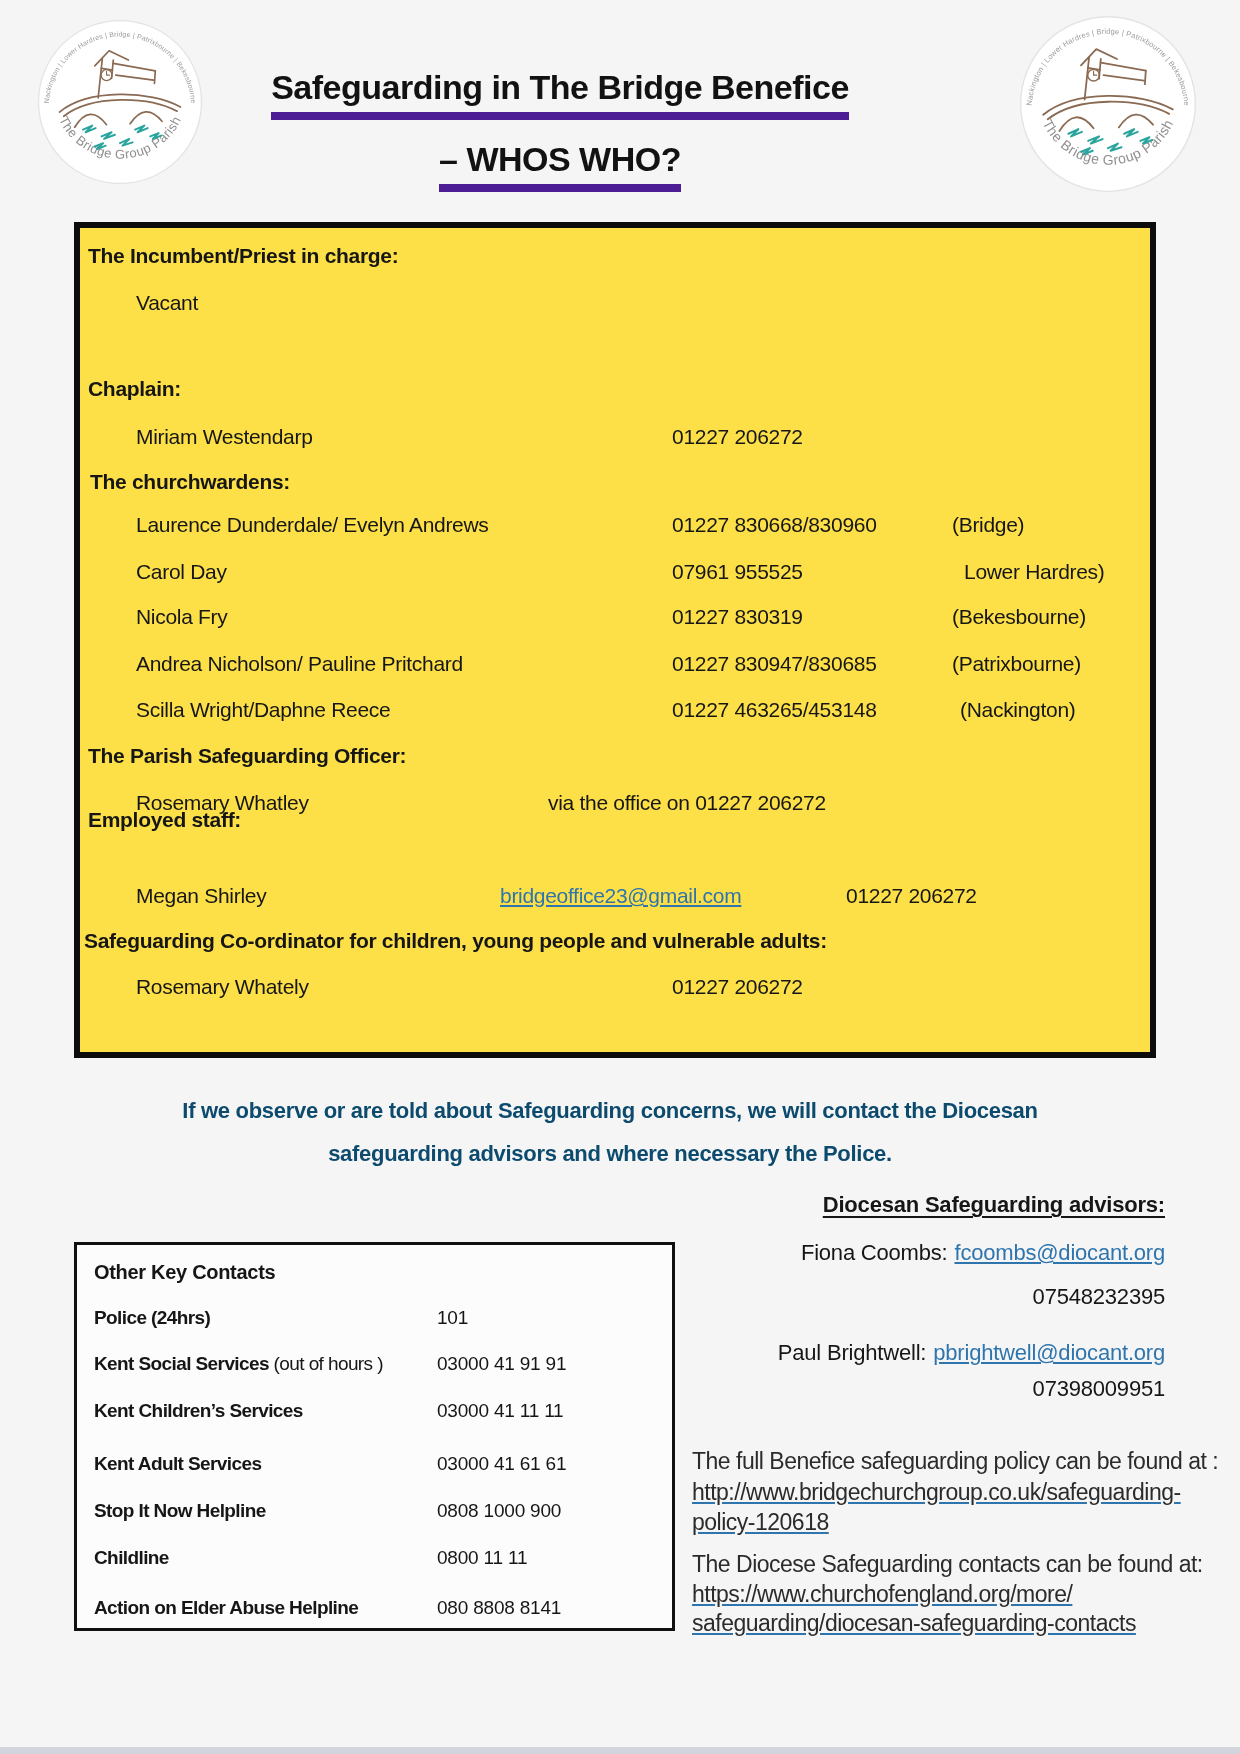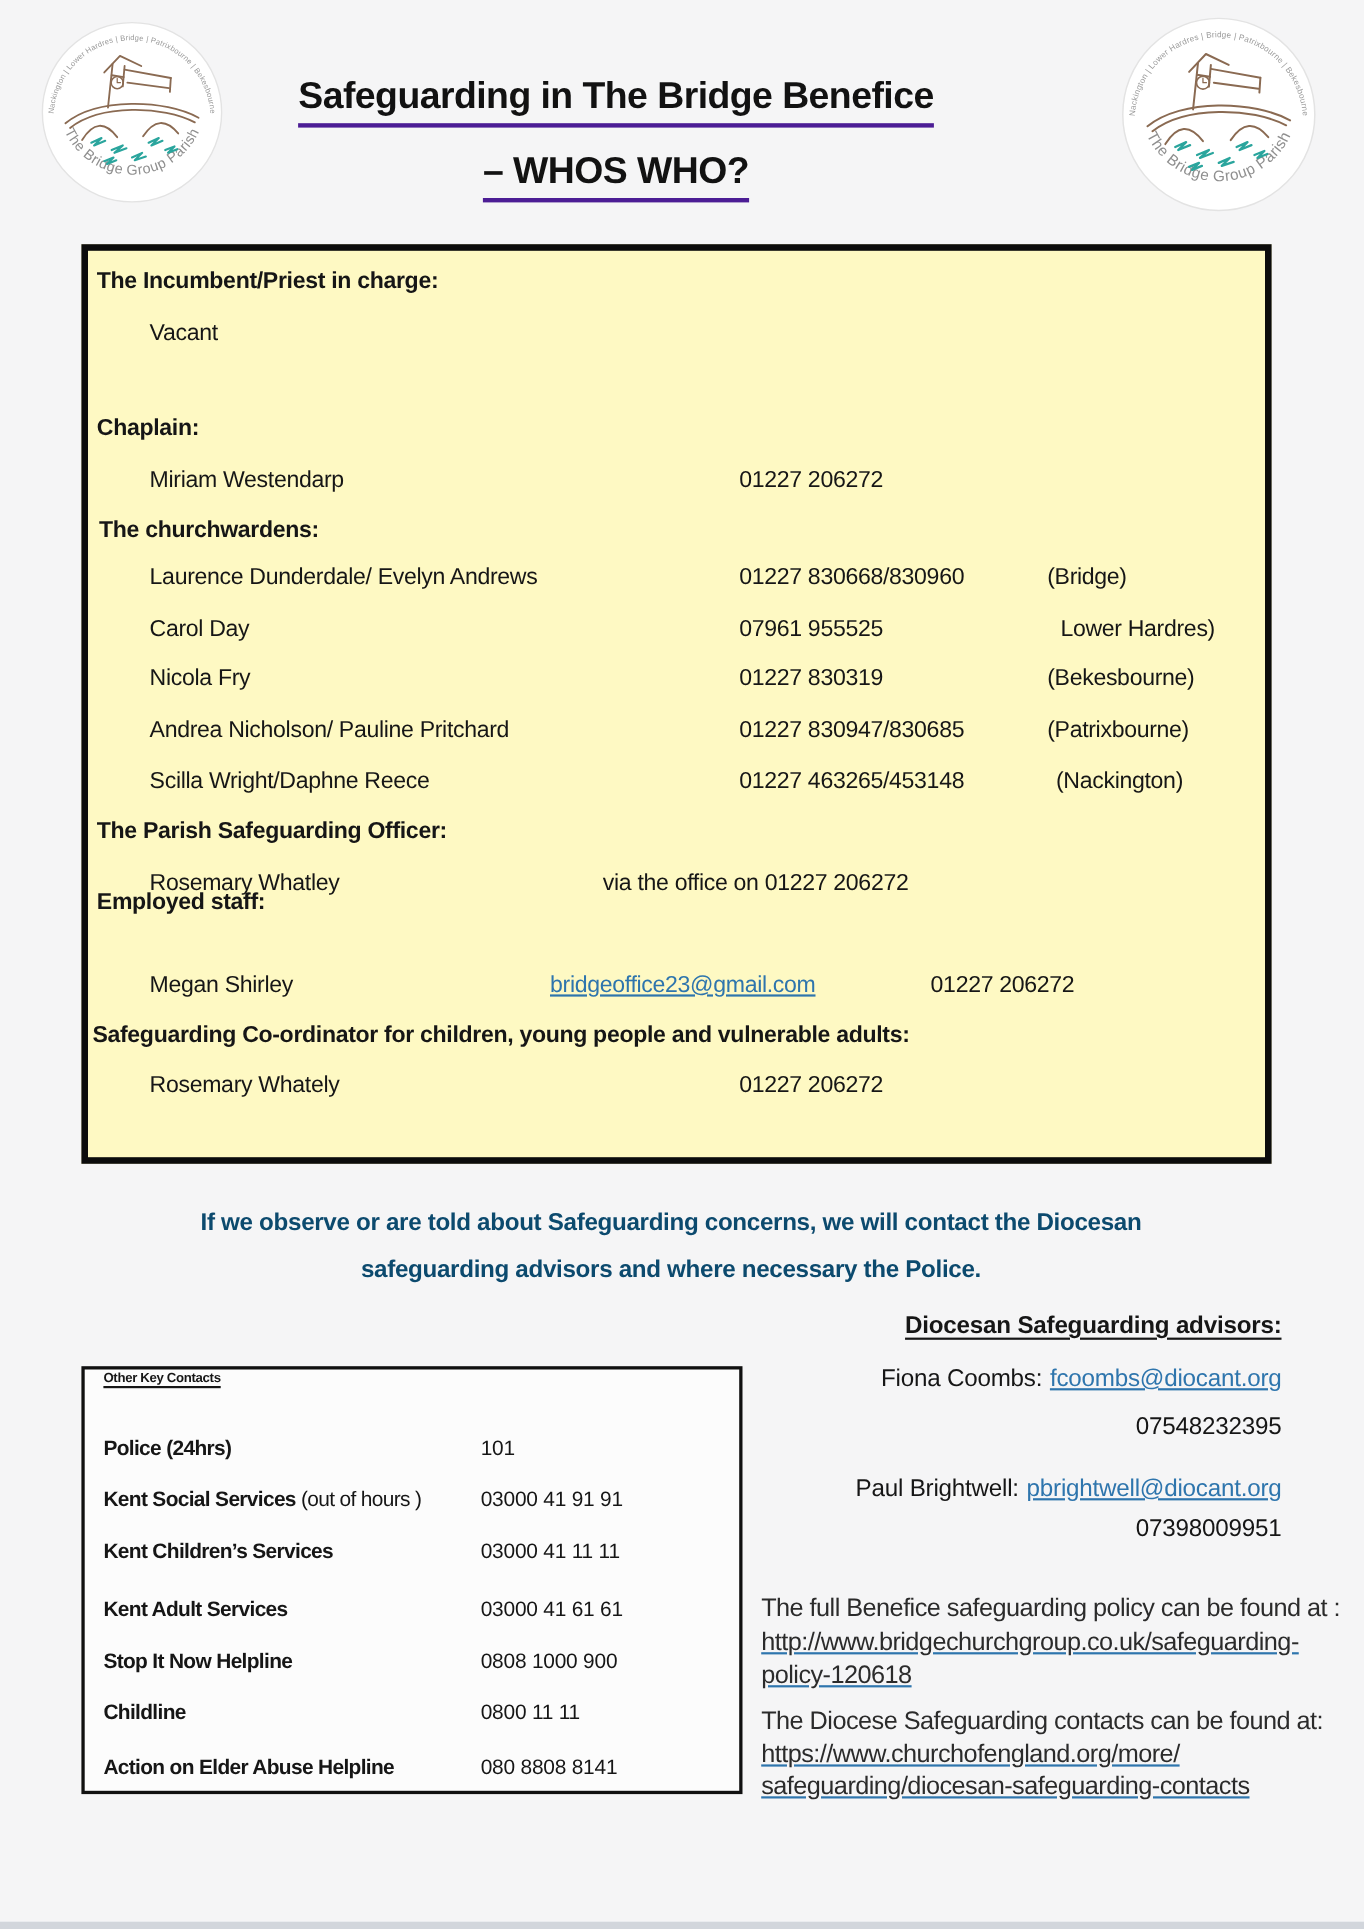--- a/index.html
+++ b/index.html
@@ -8,27 +8,27 @@
     background:#f5f5f6;color:#161616;
     font-family:"Liberation Sans","DejaVu Sans",sans-serif;
   }
   .abs{position:absolute;}
   
   #logo-left{left:36px;top:18px;width:168px;height:168px;}
   #logo-right{left:1018px;top:14px;width:180px;height:180px;}
   #title-wrap{left:150px;top:68px;width:820px;text-align:center;}
   .title-line{
     display:inline-block;font-size:34px;font-weight:bold;letter-spacing:-0.5px;
-    border-bottom:4px solid #4c1d95;padding-bottom:5px;white-space:nowrap;color:#121212;
+    border-bottom:8px solid #4c1d95;padding-bottom:5px;white-space:nowrap;color:#121212;
   }
   .t2{margin-top:20px;}
   
   #dir-box{
     left:74px;top:222px;width:1082px;height:836px;box-sizing:border-box;
-    border:6px solid #0c0c0c;background:#fef9c3;position:absolute;
+    border:6px solid #0c0c0c;background:#fde047;position:absolute;
   }
   .box-line{position:absolute;left:0;width:100%;height:30px;font-size:21px;letter-spacing:-0.3px;white-space:nowrap;}
   .bh{position:absolute;left:8px;font-weight:bold;}
   .c-name{position:absolute;left:56px;}
   .c-phone{position:absolute;left:592px;}
   .c-parish{position:absolute;left:872px;}
   .c-via{position:absolute;left:468px;}
   .c-mail{position:absolute;left:420px;}
   .c-mphone{position:absolute;left:766px;}
   
@@ -38,22 +38,22 @@
   #dio-head{font-weight:bold;text-decoration:underline;text-decoration-thickness:2px;text-underline-offset:4px;}
   .adv-name{margin-right:7px;}
   .lnk{color:#2e75ad;text-decoration:underline;text-decoration-color:#2e75ad;cursor:pointer;}
   .policy-line{position:absolute;left:692px;font-size:23px;letter-spacing:-0.5px;color:#2b2b2b;white-space:nowrap;}
   
   #kc-box{
     left:74px;top:1242px;width:601px;height:389px;box-sizing:border-box;
     border:3px solid #101010;background:#fcfcfc;position:absolute;
   }
   #kc-head{
-    position:absolute;left:17px;top:0;font-size:12px;font-weight:bold;letter-spacing:-0.3px;
-    text-decoration:underline;text-decoration-thickness:2px;text-underline-offset:4px;
+    position:absolute;left:17px;top:16px;font-size:20px;font-weight:bold;letter-spacing:-0.3px;
+    text-decoration-thickness:2px;text-underline-offset:4px;
   }
   .kc-row{position:absolute;left:0;width:100%;height:28px;font-size:19px;letter-spacing:-0.6px;white-space:nowrap;}
   .kc-label{position:absolute;left:17px;}
   .kc-num{position:absolute;left:360px;letter-spacing:-0.2px;}
   
   #bottom-edge{left:0;top:1747px;width:1240px;height:7px;background:#d2d6dc;}
   
   .ring-text{font-family:"Liberation Sans","DejaVu Sans",sans-serif;}
 </style>
 </head>

